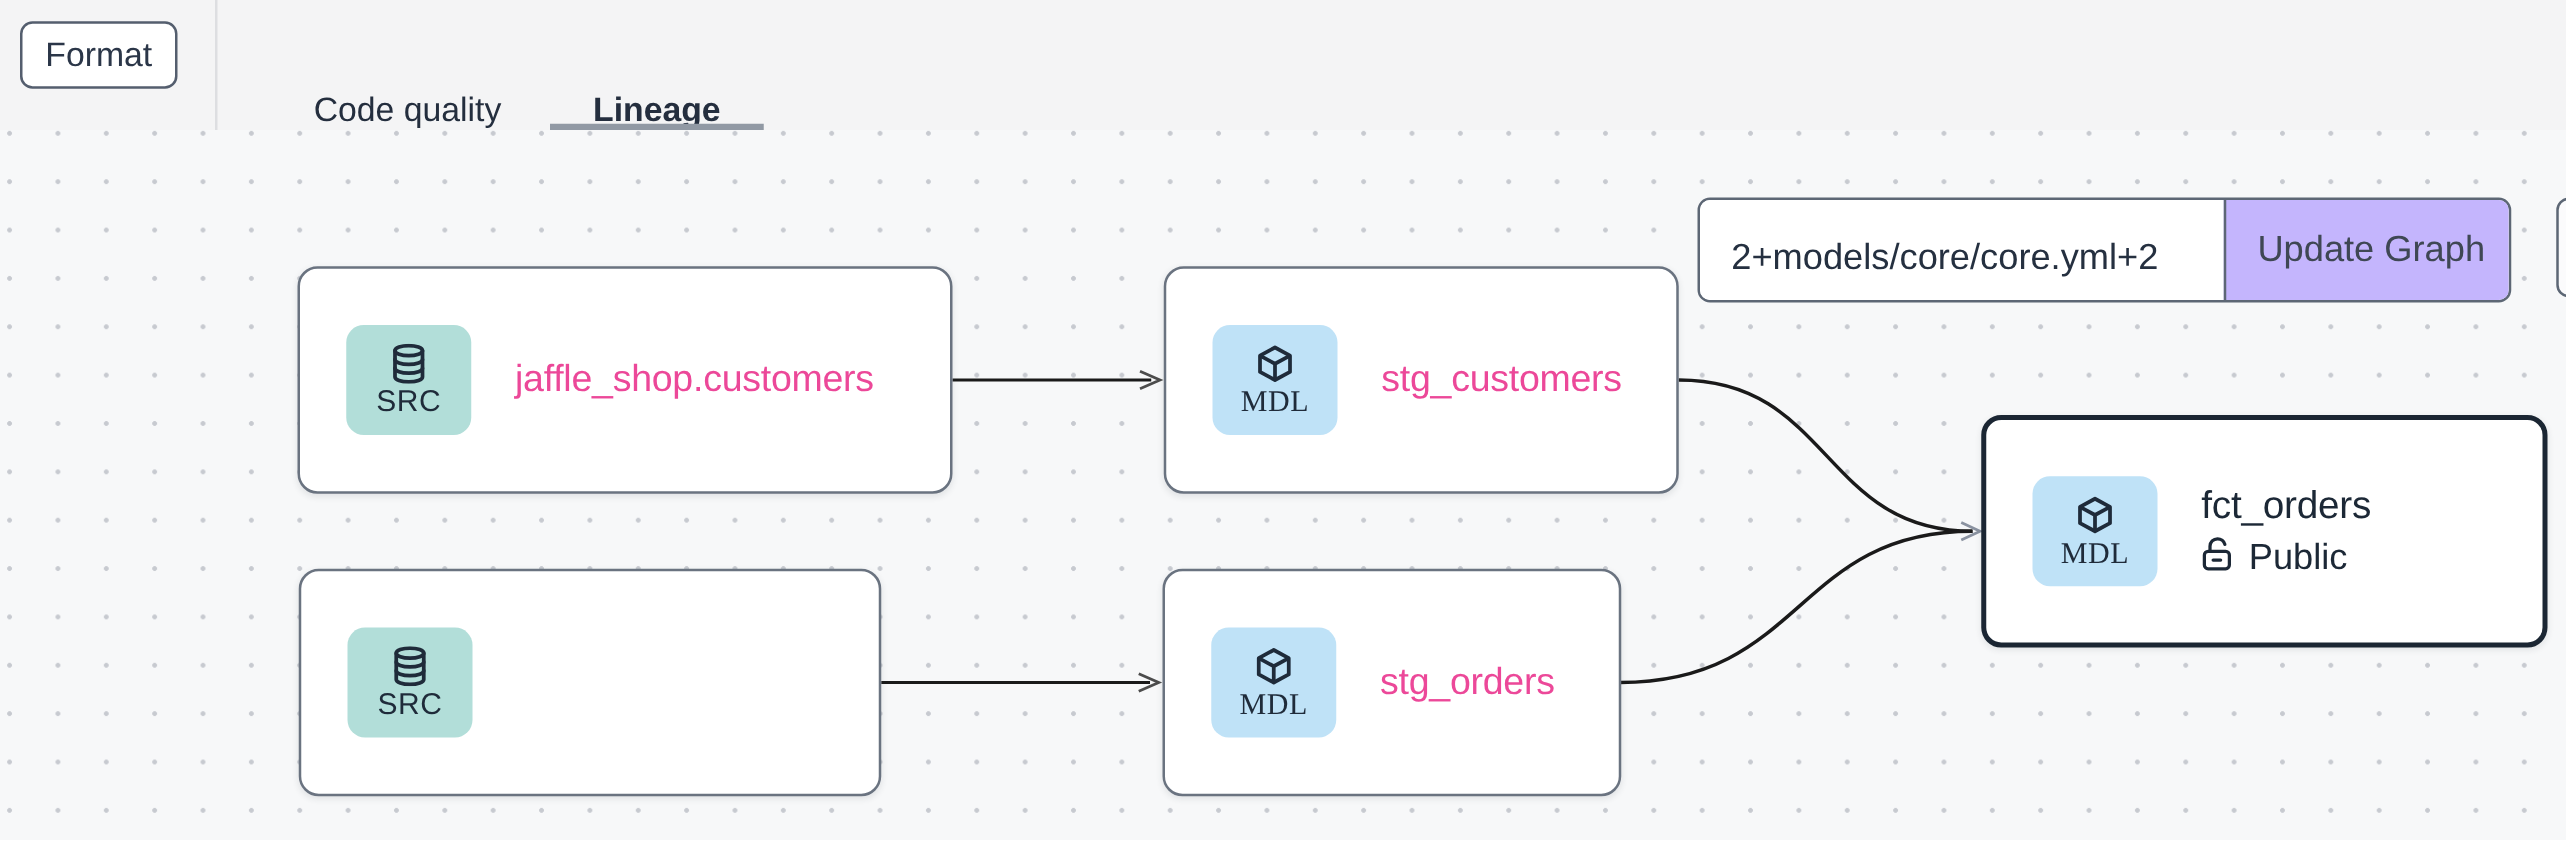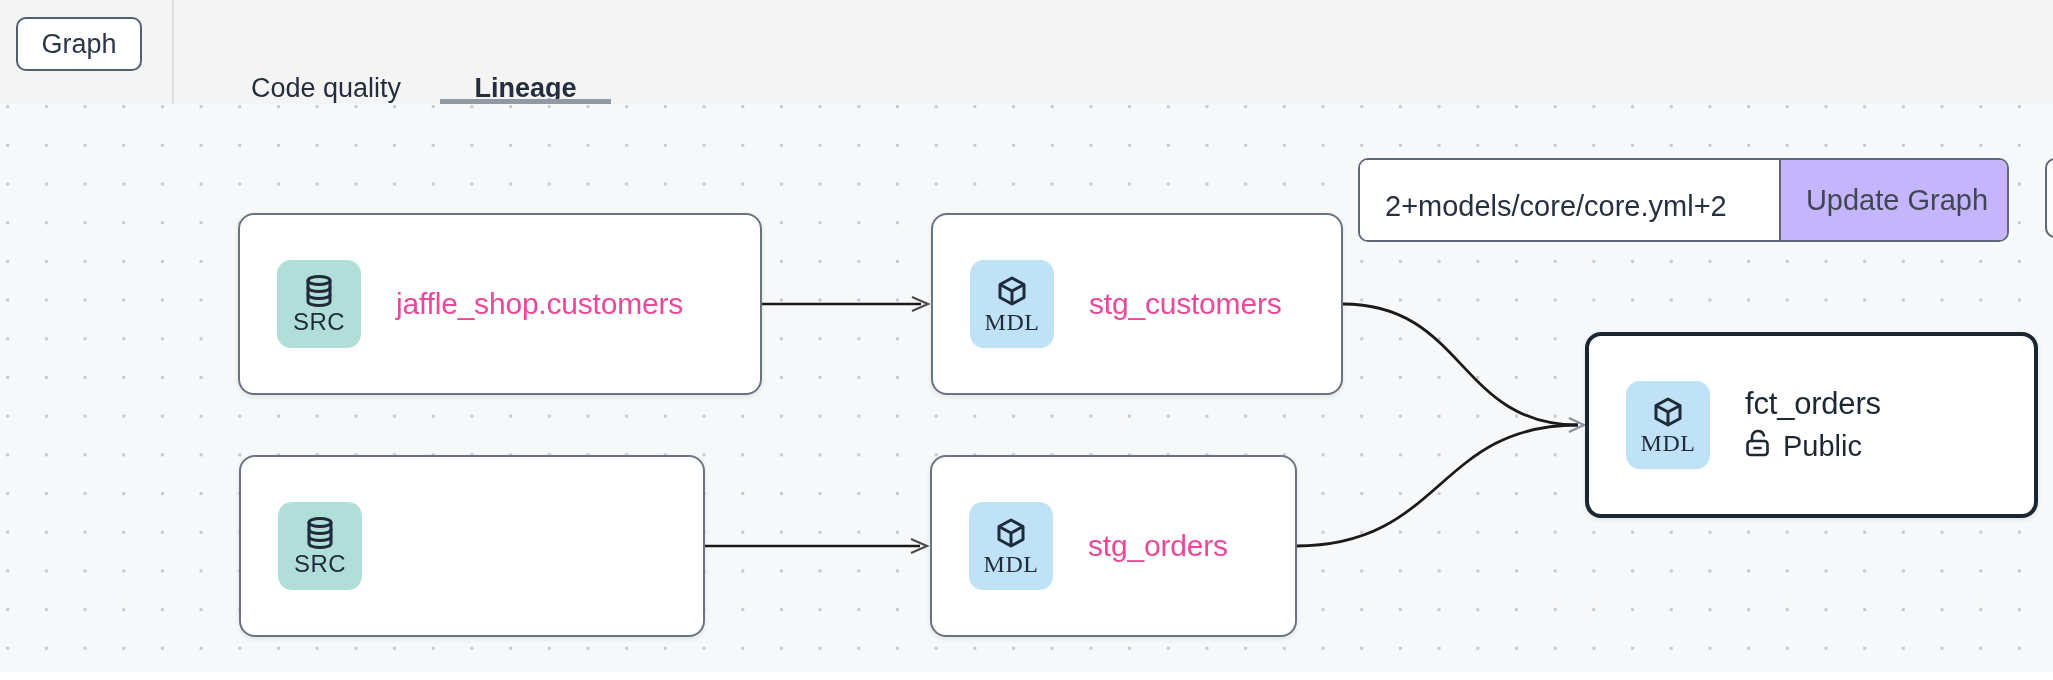--- a/index.html
+++ b/index.html
@@ -45,21 +45,21 @@
   
   .node{
     position:absolute;background:#ffffff;
     border:2px solid #6a7380;border-radius:16px;
     box-sizing:border-box;display:flex;align-items:center;
     padding-left:37px;gap:35px;cursor:pointer;
     box-shadow:0 2px 5px rgba(40,50,60,0.10);
   }
   .node.selected{border:4px solid #1b2633;}
   .badge{
-    width:84px;height:88px;border-radius:14px;flex:0 0 auto;
+    width:100px;height:88px;border-radius:14px;flex:0 0 auto;
     display:flex;flex-direction:column;align-items:center;justify-content:center;
   }
   .badge.src{background:#b2ded9;}
   .badge.mdl{background:#bfe2f7;font-family:Liberation Serif, serif;}
   .badge svg{display:block;}
   .badge-label{
     font-size:24px;color:#1f2b3a;line-height:1;margin-top:3px;letter-spacing:0.5px;
   }
   .node-label{
     font-size:30px;color:#ec4899;white-space:nowrap;letter-spacing:-0.2px;
@@ -90,21 +90,21 @@
   }
   
   .bottom-strip{
     position:absolute;left:0;top:672px;width:2053px;height:8px;background:#ffffff;
   }
 </style>
 </head>
 <body>
 
 <div class="topbar">
-  <div class="format-btn">Graph</div>
+  <div class="format-btn">Format</div>
   <div class="topbar-divider"></div>
   <div class="tab tab-codequality">
     <span>Code quality</span>
   </div>
   <div class="tab tab-lineage">
     <span>Lineage</span>
     <div class="underline"></div>
   </div>
 </div>
 

